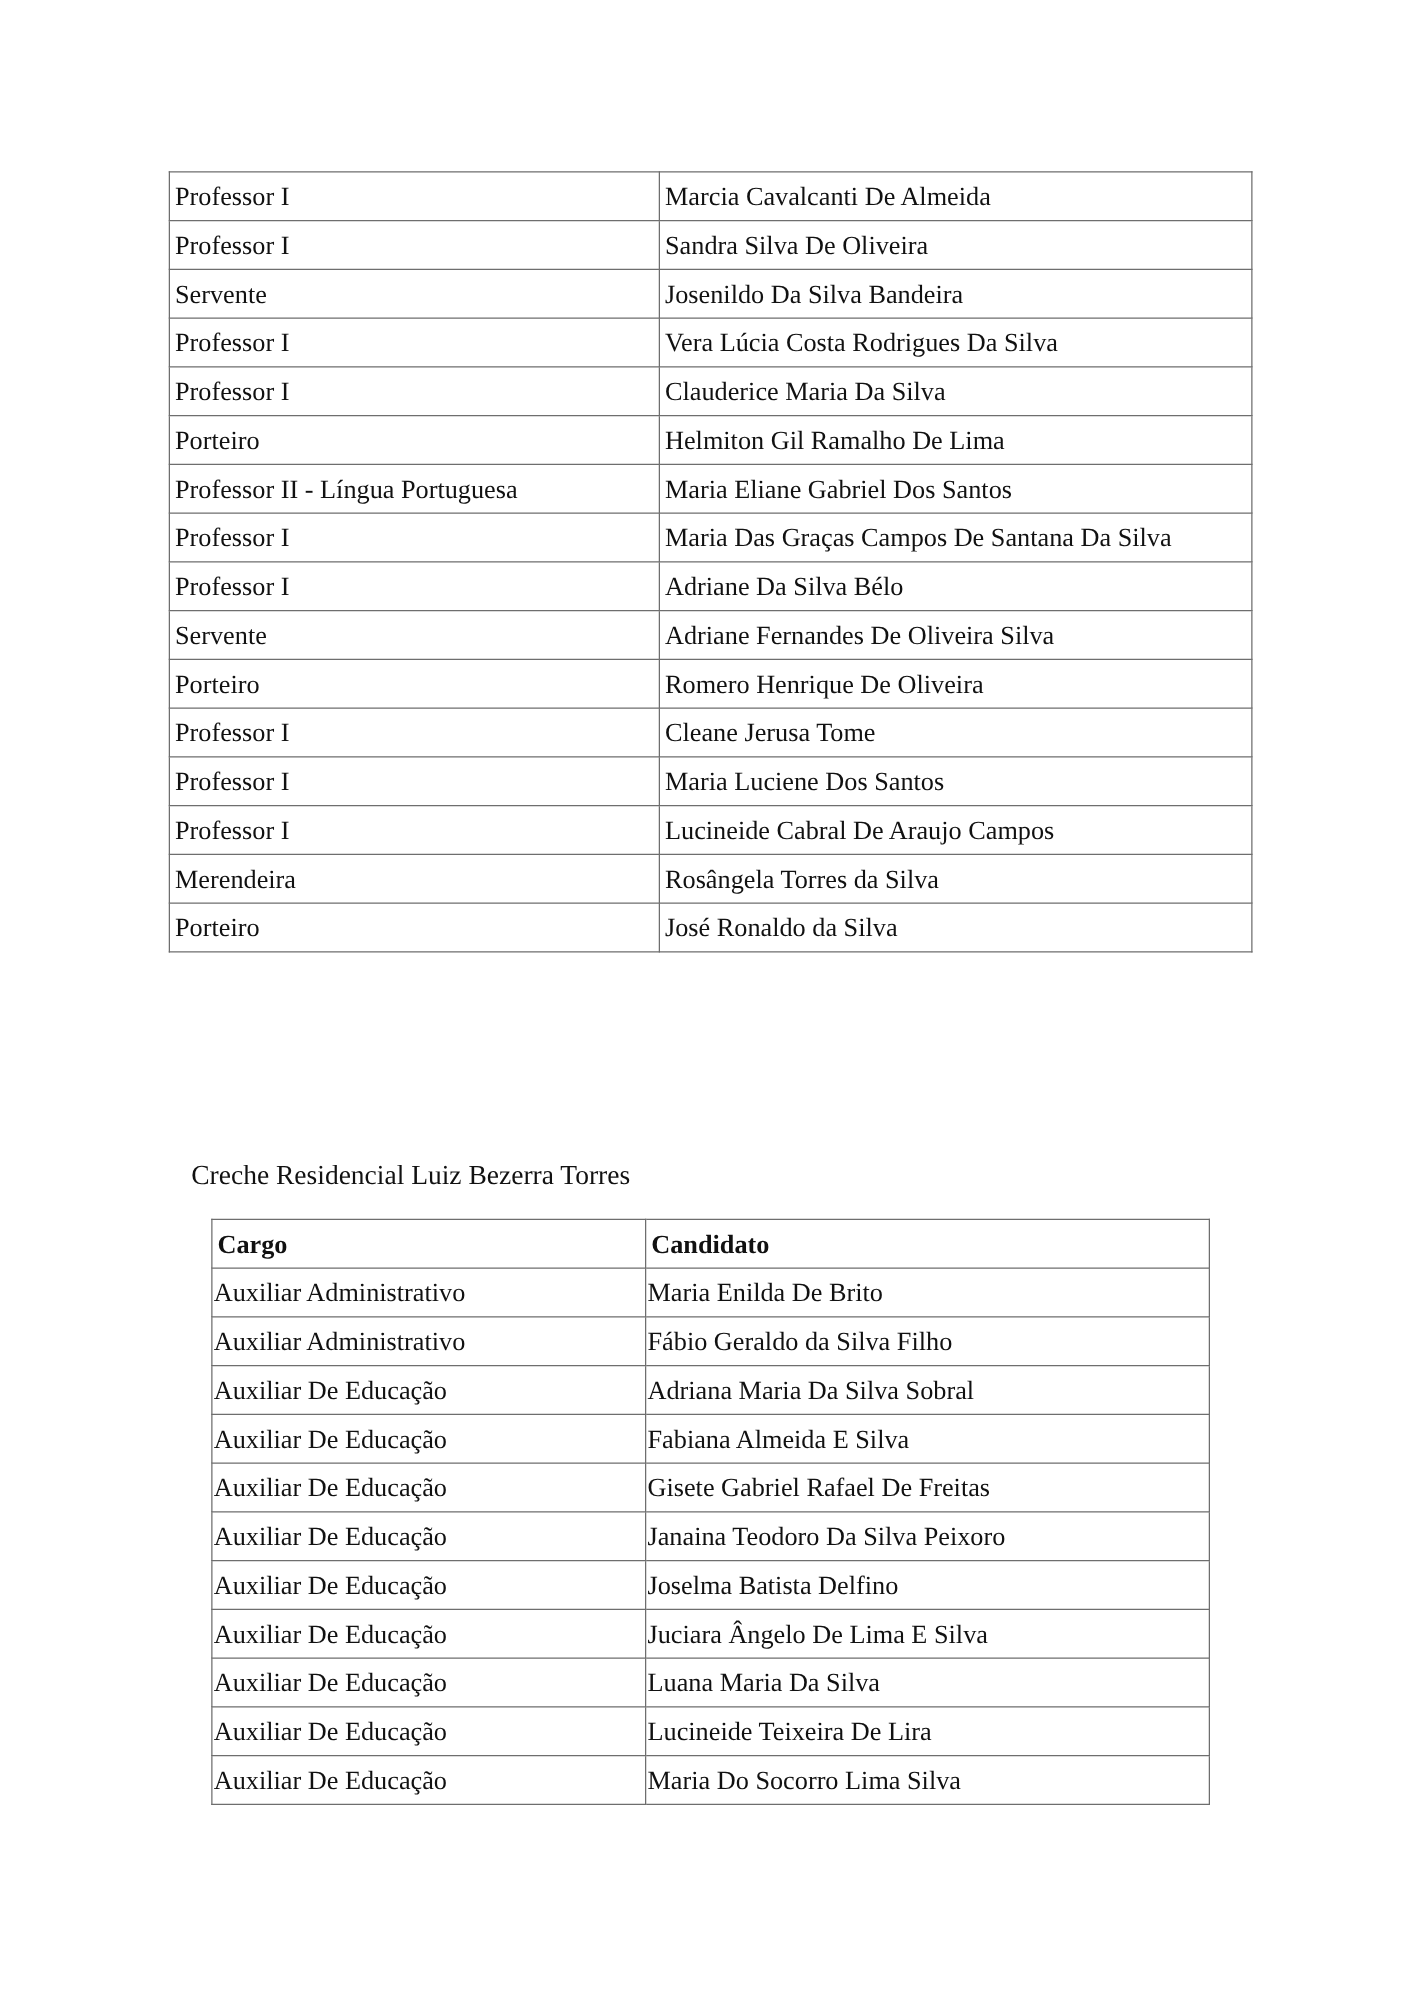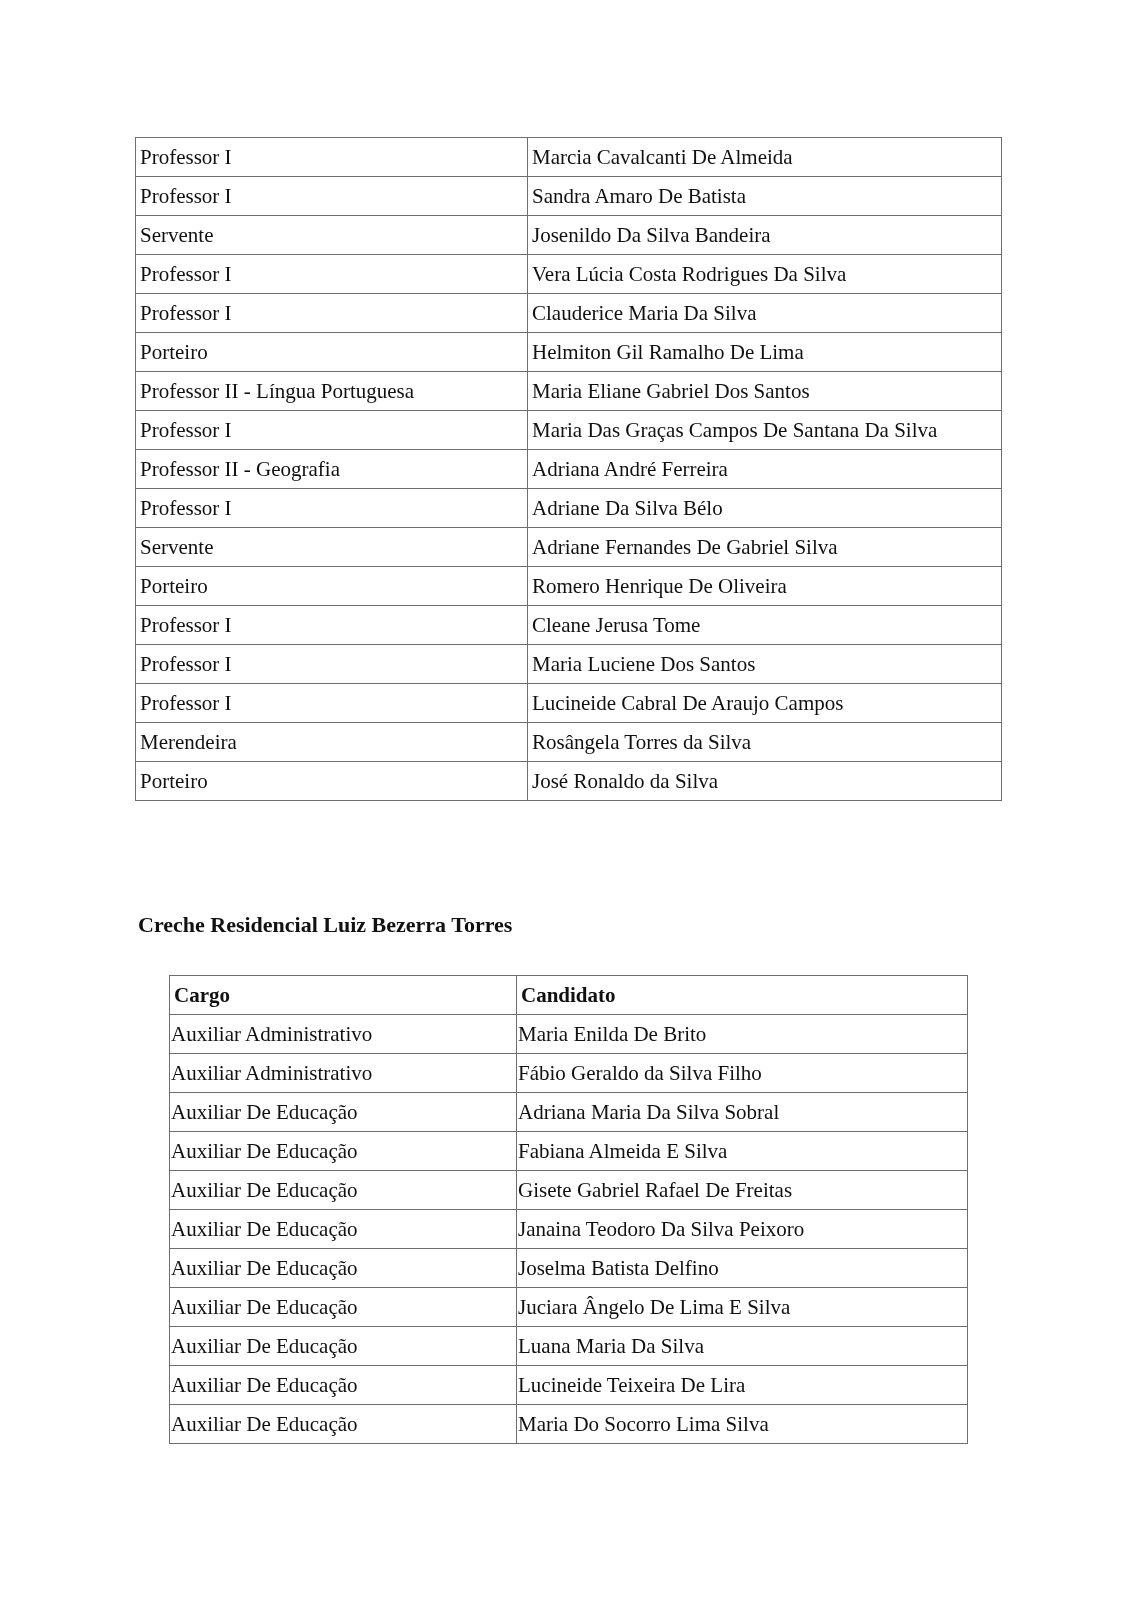--- a/index.html
+++ b/index.html
@@ -37,22 +37,22 @@
     }
     #table1 col.c1 { width: 392px; }
     #table1 col.c2 { width: 474px; }
     #table1 td { padding-left: 4px; }
 
     #section-title {
       position: absolute;
       left: 138px;
       top: 912px;
       font-size: 22px;
-      font-weight: bold;
-      margin: 0;
+      font-weight: normal;
+      margin: 15px;
     }
 
     #table2 {
       left: 169px;
       top: 975px;
       width: 798px;
     }
     #table2 col.c1 { width: 347px; }
     #table2 col.c2 { width: 451px; }
     #table2 td { padding-left: 1px; }
@@ -69,21 +69,21 @@
       <col class="c1">
       <col class="c2">
     </colgroup>
   <tbody>
     <tr>
         <td>Professor I</td>
         <td>Marcia Cavalcanti De Almeida</td>
       </tr>
     <tr>
         <td>Professor I</td>
-        <td>Sandra Amaro De Batista</td>
+        <td>Sandra Silva De Oliveira</td>
       </tr>
     <tr>
         <td>Servente</td>
         <td>Josenildo Da Silva Bandeira</td>
       </tr>
     <tr>
         <td>Professor I</td>
         <td>Vera Lúcia Costa Rodrigues Da Silva</td>
       </tr>
     <tr>
@@ -96,30 +96,26 @@
       </tr>
     <tr>
         <td>Professor II - Língua Portuguesa</td>
         <td>Maria Eliane Gabriel Dos Santos</td>
       </tr>
     <tr>
         <td>Professor I</td>
         <td>Maria Das Graças Campos De Santana Da Silva</td>
       </tr>
     <tr>
-        <td>Professor II - Geografia</td>
-        <td>Adriana André Ferreira</td>
-      </tr>
-    <tr>
         <td>Professor I</td>
         <td>Adriane Da Silva Bélo</td>
       </tr>
     <tr>
         <td>Servente</td>
-        <td>Adriane Fernandes De Gabriel Silva</td>
+        <td>Adriane Fernandes De Oliveira Silva</td>
       </tr>
     <tr>
         <td>Porteiro</td>
         <td>Romero Henrique De Oliveira</td>
       </tr>
     <tr>
         <td>Professor I</td>
         <td>Cleane Jerusa Tome</td>
       </tr>
     <tr>

